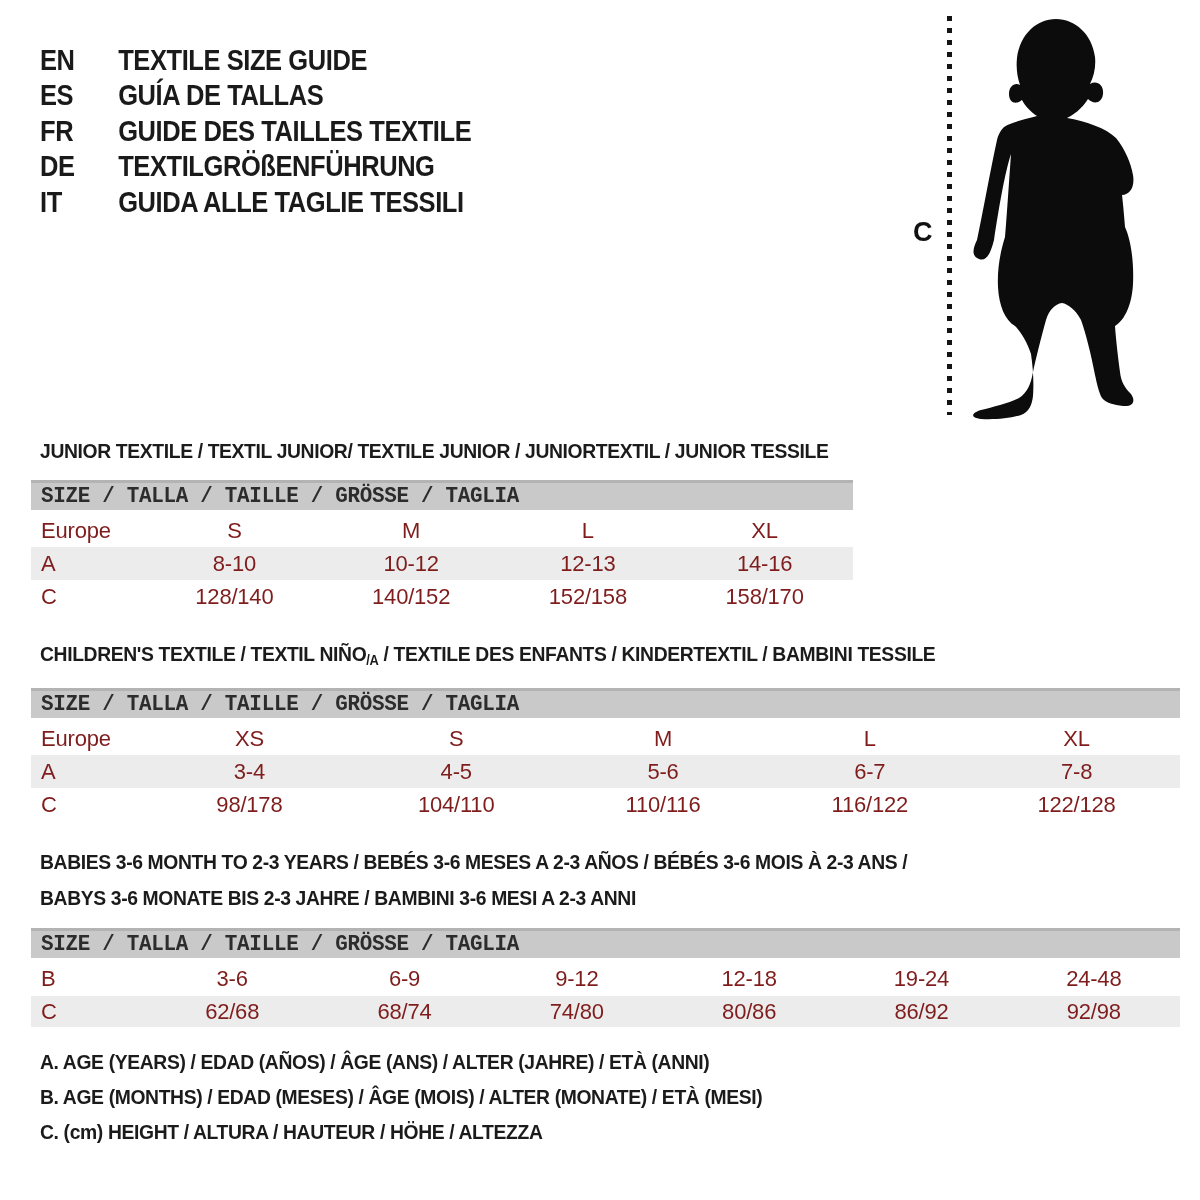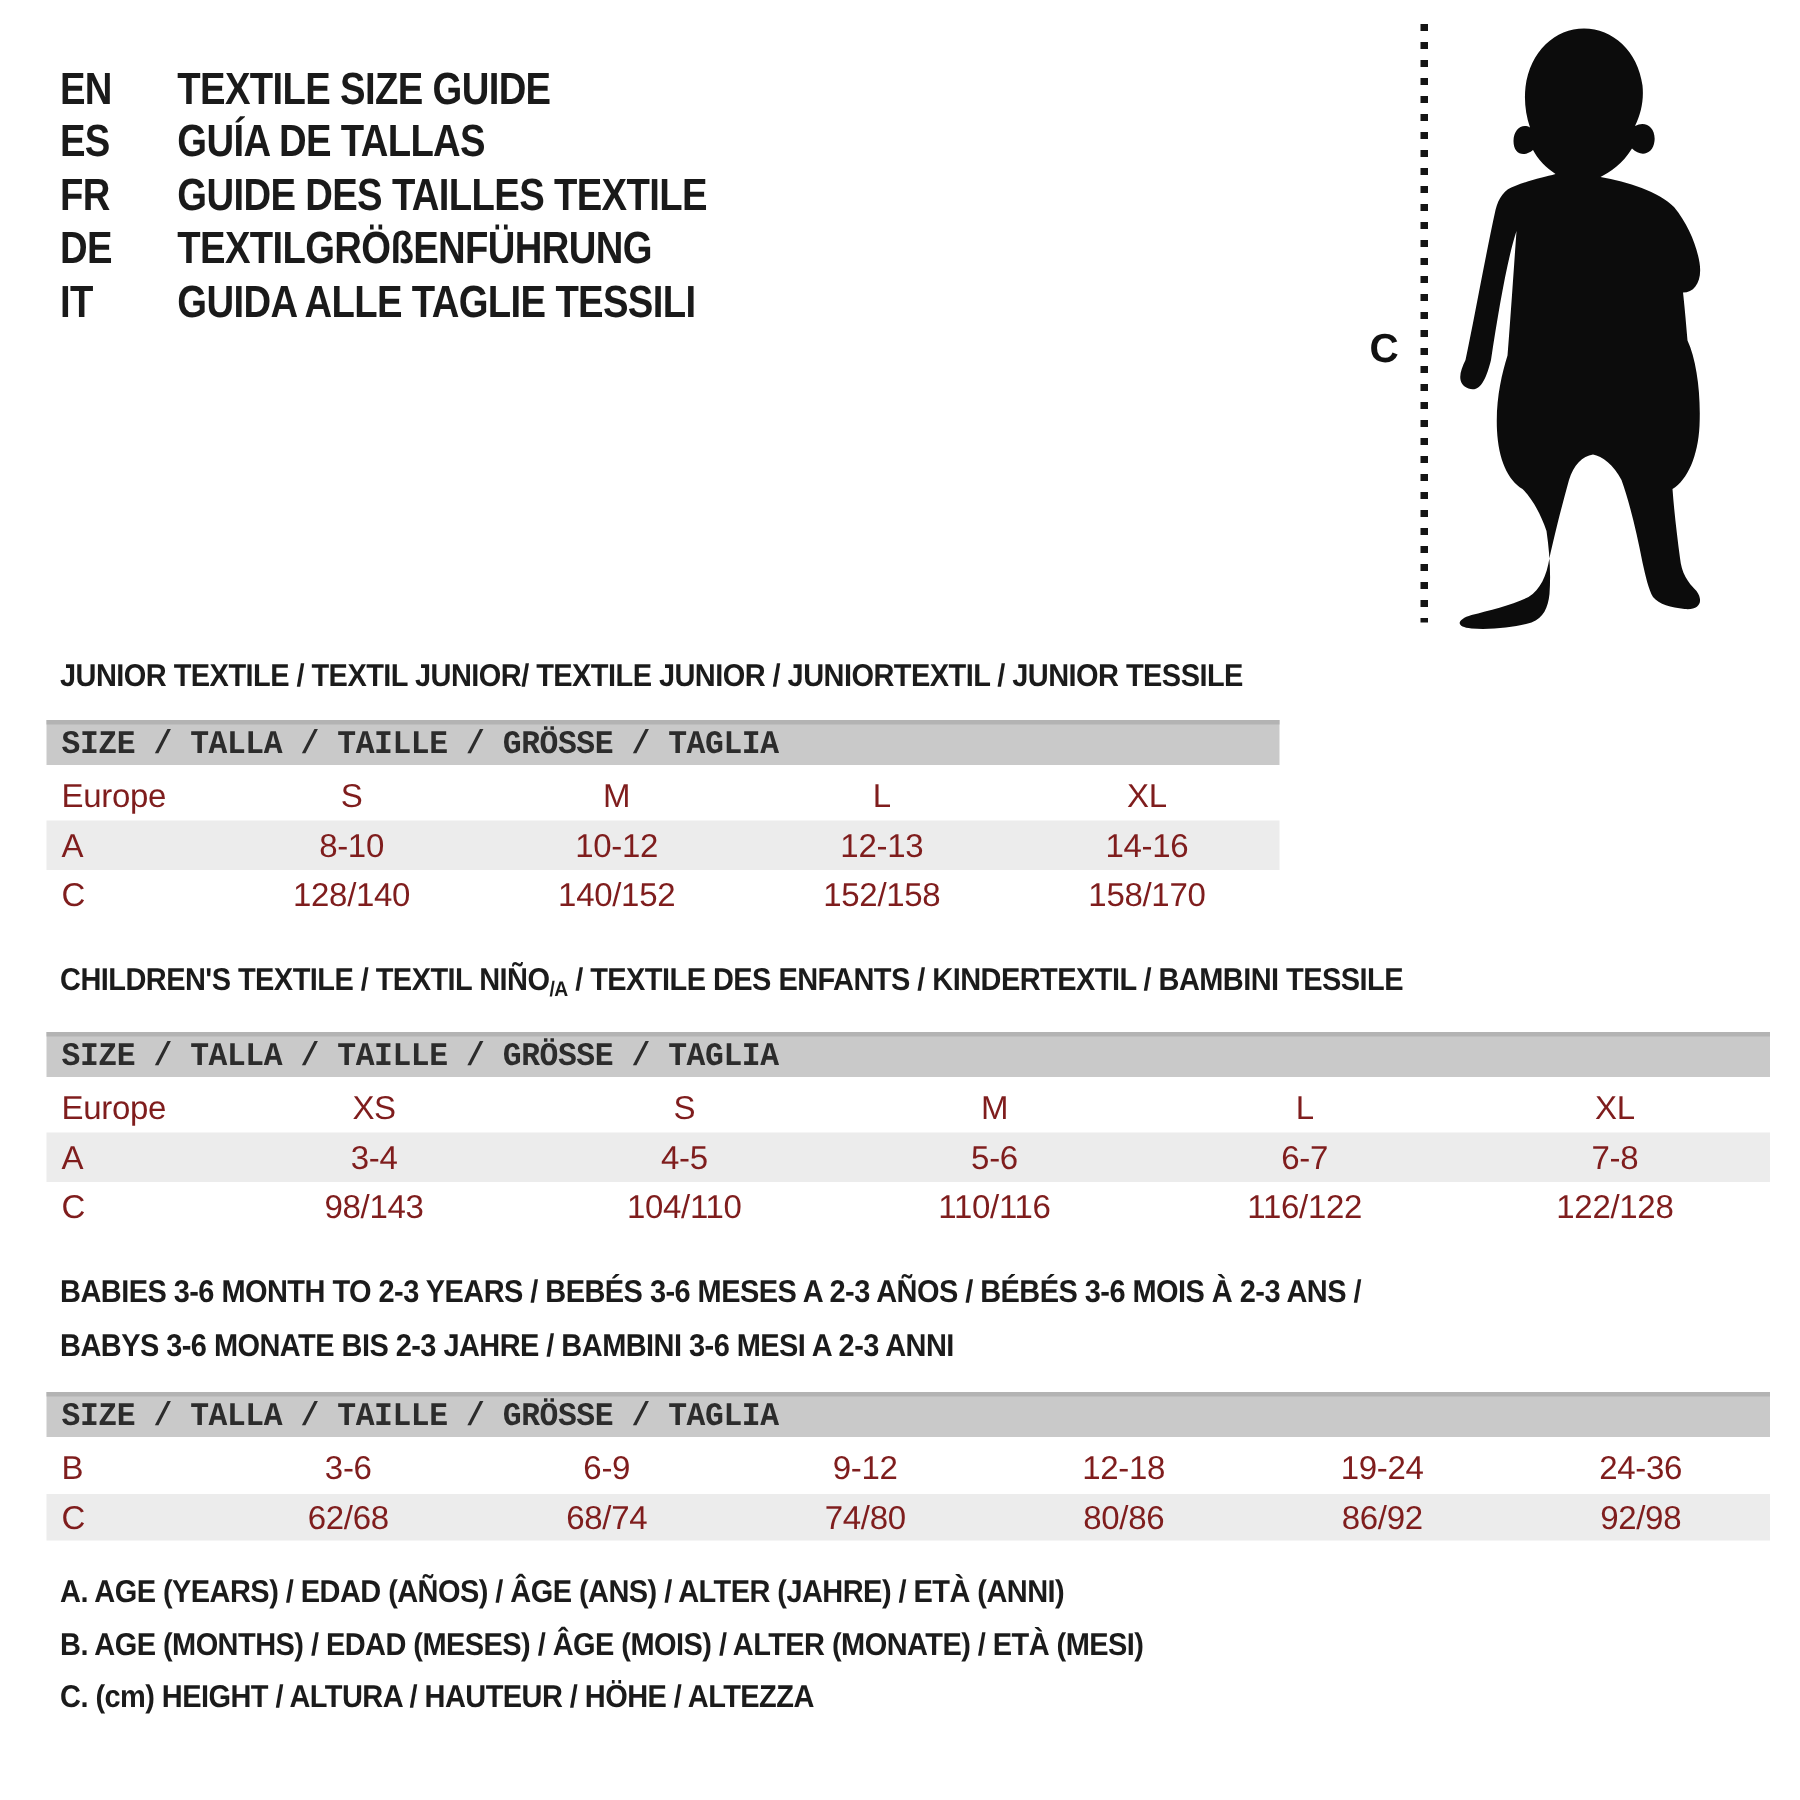--- a/index.html
+++ b/index.html
@@ -168,21 +168,21 @@
     <div class="trow alt">
       <div class="tlabel">A</div>
       <div class="tcell">3-4</div>
       <div class="tcell">4-5</div>
       <div class="tcell">5-6</div>
       <div class="tcell">6-7</div>
       <div class="tcell">7-8</div>
     </div>
     <div class="trow">
       <div class="tlabel">C</div>
-      <div class="tcell">98/143</div>
+      <div class="tcell">98/178</div>
       <div class="tcell">104/110</div>
       <div class="tcell">110/116</div>
       <div class="tcell">116/122</div>
       <div class="tcell">122/128</div>
     </div>
   </div>
 </div>
 
 <div class="sec-title" style="top:848px;">
   <div style="height:36px;">BABIES 3-6 MONTH TO 2-3 YEARS / BEBÉS 3-6 MESES A 2-3 AÑOS / BÉBÉS 3-6 MOIS À 2-3 ANS /</div>
@@ -194,21 +194,21 @@
     <span>SIZE / TALLA / TAILLE / GRÖSSE / TAGLIA</span>
   </div>
   <div class="rows">
     <div class="trow" style="height:34px;">
       <div class="tlabel">B</div>
       <div class="tcell">3-6</div>
       <div class="tcell">6-9</div>
       <div class="tcell">9-12</div>
       <div class="tcell">12-18</div>
       <div class="tcell">19-24</div>
-      <div class="tcell">24-36</div>
+      <div class="tcell">24-48</div>
     </div>
     <div class="trow alt" style="height:31px;">
       <div class="tlabel">C</div>
       <div class="tcell">62/68</div>
       <div class="tcell">68/74</div>
       <div class="tcell">74/80</div>
       <div class="tcell">80/86</div>
       <div class="tcell">86/92</div>
       <div class="tcell">92/98</div>
     </div>

